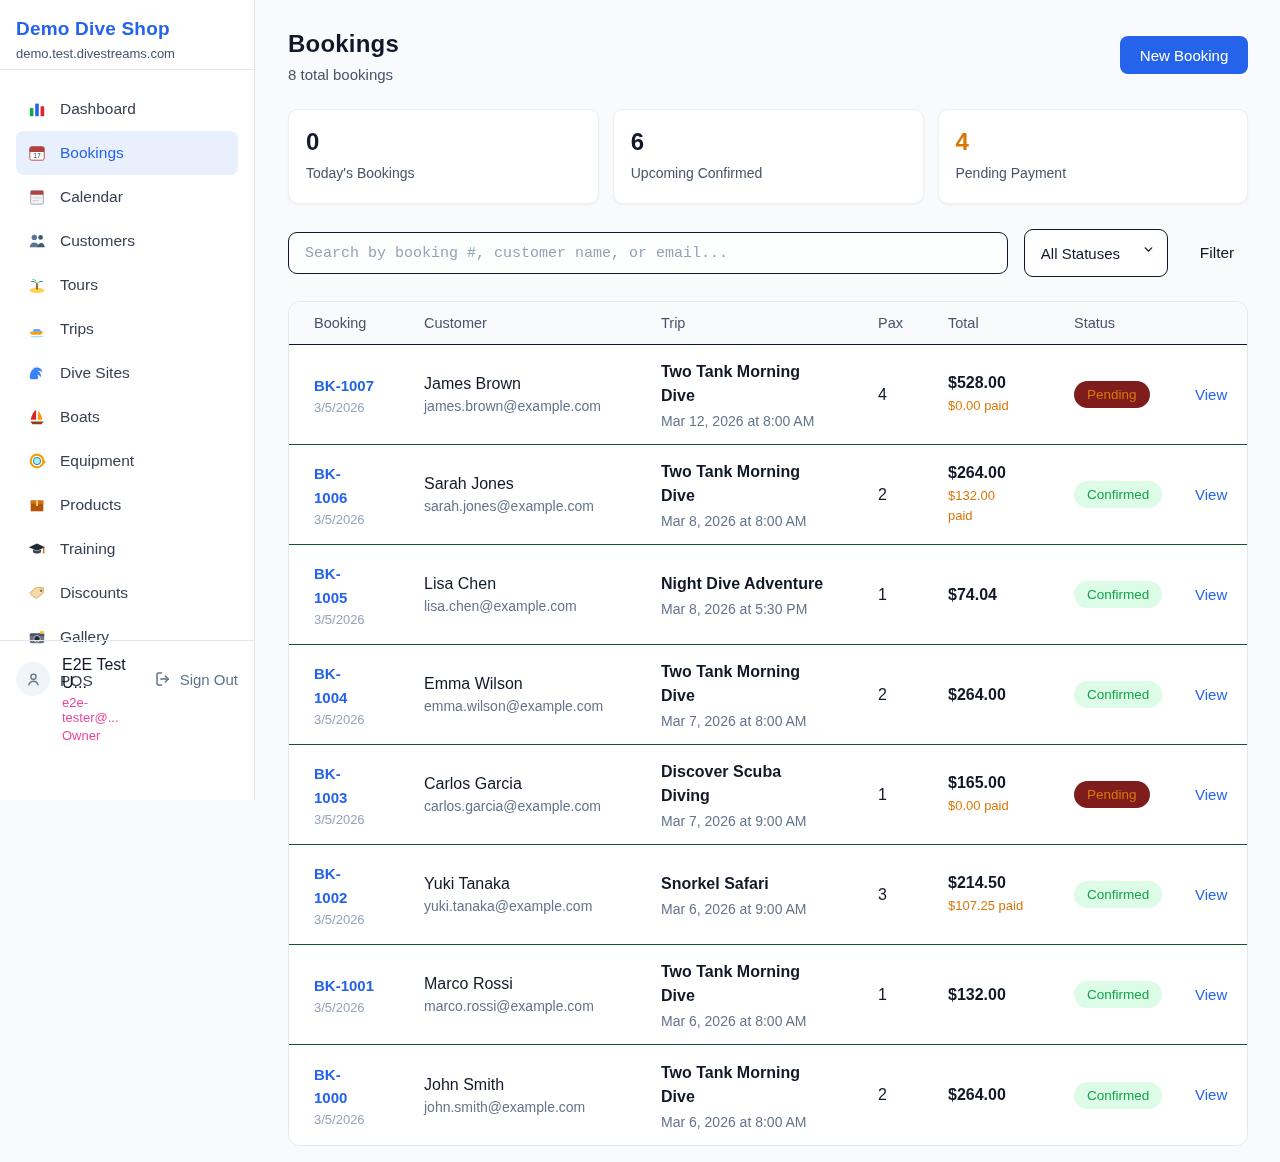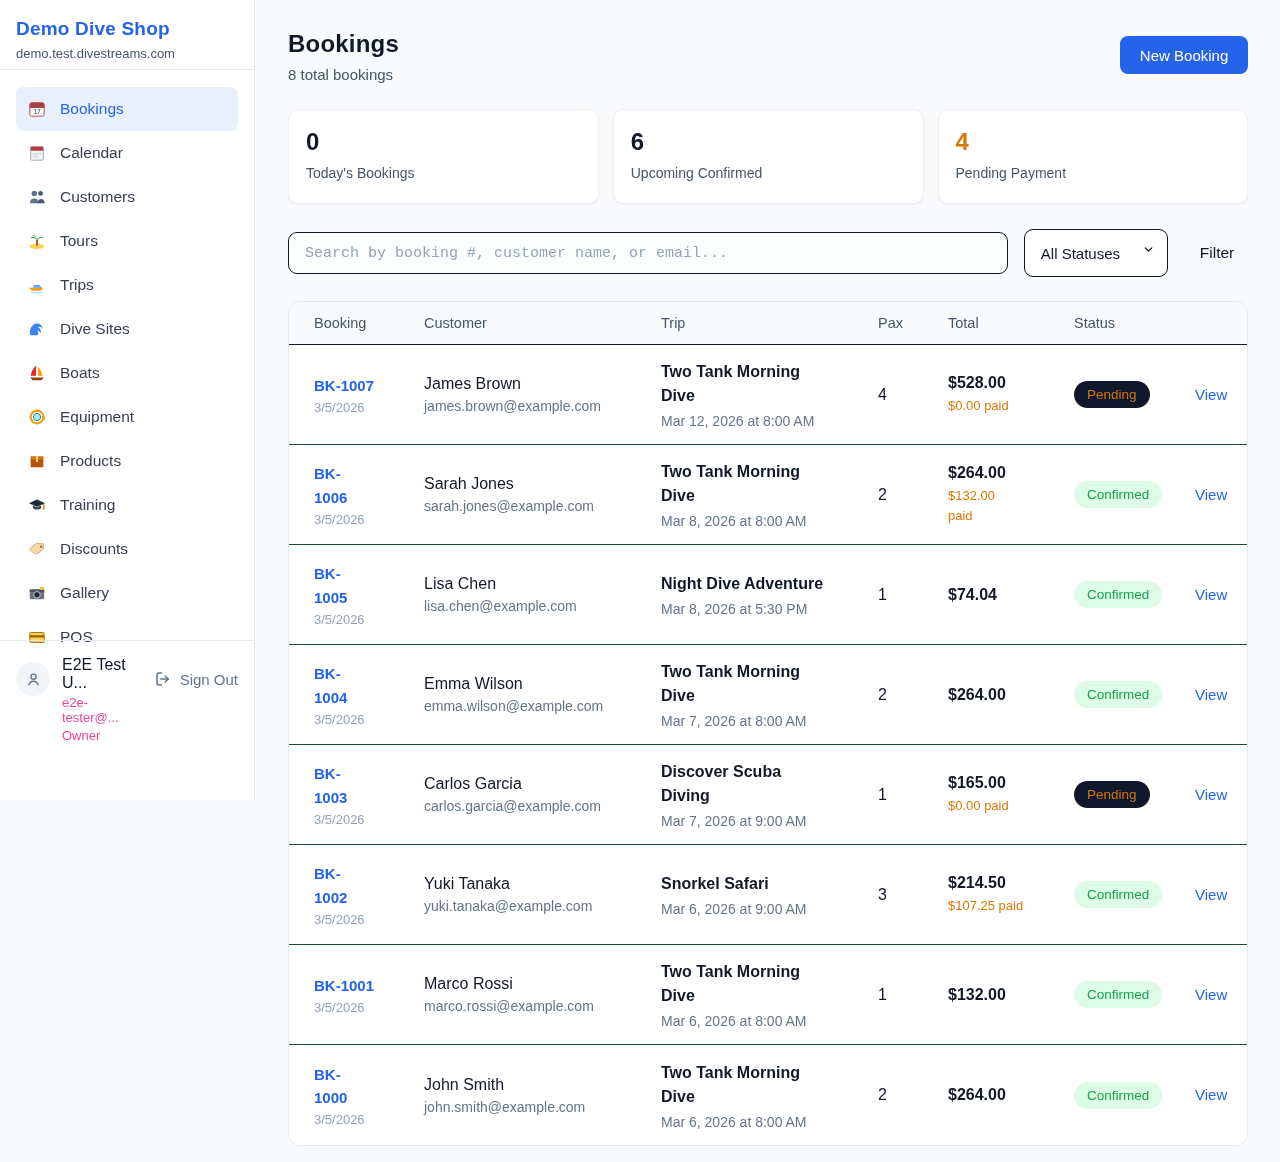--- a/index.html
+++ b/index.html
@@ -104,35 +104,45 @@
   .cell-email { font-size: 14px; color: #64748b; margin-top: 5px; }
   .cell-trip-title { font-size: 16px; font-weight: 600; color: #111827; line-height: 1.5; }
   .cell-trip-time { font-size: 14px; color: #64748b; margin-top: 5px; }
   .cell-pax { font-size: 16px; color: #111827; }
   .cell-total { font-size: 16px; font-weight: 700; color: #111827; }
   .cell-paid { font-size: 13px; color: #d97706; margin-top: 4px; line-height: 1.5; }
   .badge {
     display: inline-block; padding: 6px 13px; border-radius: 999px;
     font-size: 13.5px; font-weight: 500;
   }
-  .badge.pending { background: #0f172a; color: #d97706; }
+  .badge.pending { background: #7f1d1d; color: #d97706; }
   .badge.confirmed { background: #dcfce7; color: #16a34a; }
   .view-link { color: #2563eb; font-size: 15px; font-weight: 500; text-decoration: none; }
 </style>
 </head>
 <body>
 
 <div class="app">
 
   <aside class="sidebar">
     <div class="sidebar-header">
       <div class="shop-name">Demo Dive Shop</div>
       <div class="shop-domain">demo.test.divestreams.com</div>
     </div>
     <nav class="nav" id="nav">
+        <div class="nav-item">
+          <span class="nav-icon">
+            <svg viewBox="0 0 20 20">
+              <rect x="2" y="9" width="4" height="9" fill="#16a34a"></rect>
+              <rect x="8" y="4" width="4" height="14" fill="#2563eb"></rect>
+              <rect x="14" y="7" width="4" height="11" fill="#dc2626"></rect>
+            </svg>
+          </span>
+          <span>Dashboard</span>
+        </div>
         <div class="nav-item active">
           <span class="nav-icon">
             <svg viewBox="0 0 20 20">
               <rect x="2" y="3" width="16" height="15" rx="2" fill="#fff" stroke="#b0413e"></rect>
               <path d="M2 5a2 2 0 0 1 2-2h12a2 2 0 0 1 2 2v4H2z" fill="#b0413e"></path>
               <text x="10" y="16" font-size="7.5" text-anchor="middle" fill="#374151" font-family="sans-serif">17</text>
             </svg>
           </span>
           <span>Bookings</span>
         </div>

